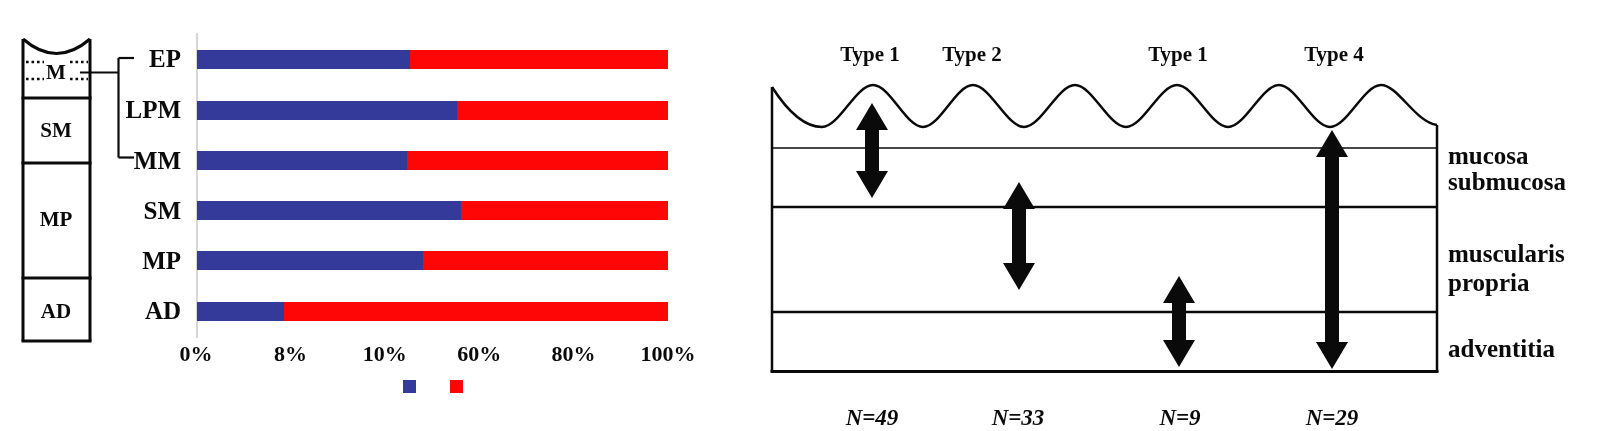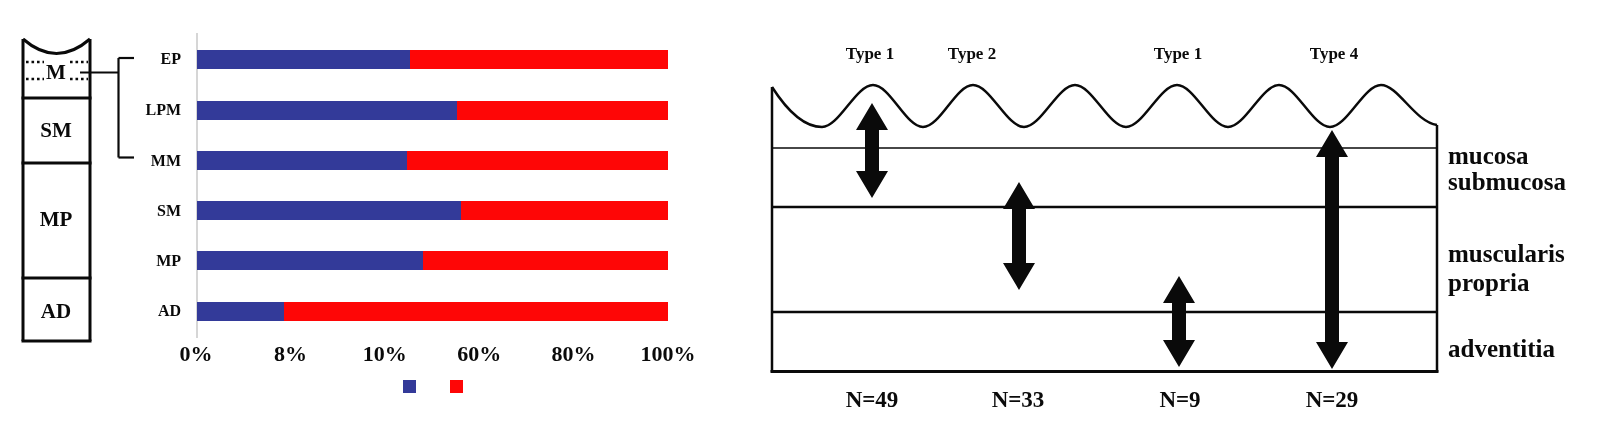--- a/index.html
+++ b/index.html
@@ -10,37 +10,37 @@
     font-weight:bold;color:#0a0a0a;
   }
   svg{position:absolute;display:block;}
 
   
   .wall-label{position:absolute;left:21px;width:70px;text-align:center;
     font-size:21px;line-height:26px;}
 
   
   .cat-label{position:absolute;left:60px;width:121px;text-align:right;
-    font-size:16px;line-height:28px;}
+    font-size:25px;line-height:28px;}
   .axis-line{position:absolute;left:196px;top:33px;width:2px;height:305px;background:#d6d6d6;}
   .bar-row{position:absolute;left:197px;width:471px;height:19px;display:flex;}
   .seg{height:100%;}
   .tick{position:absolute;width:80px;text-align:center;top:343px;
     font-size:22px;line-height:22px;}
   .legend{position:absolute;left:197px;top:380px;width:471px;
     display:flex;justify-content:center;align-items:center;gap:8px;
     font-size:21px;line-height:22px;white-space:nowrap;}
   .swatch{width:13px;height:13px;display:inline-block;flex:0 0 auto;}
   .legend-gap{width:18px;flex:0 0 auto;}
 
   
   .type-label{position:absolute;top:40px;width:160px;text-align:center;
-    font-size:17px;line-height:28px;}
-  .n-label{position:absolute;top:387px;width:120px;text-align:center;
-    font-size:23px;line-height:26px;}
+    font-size:21px;line-height:28px;}
+  .n-label{position:absolute;top:405px;width:120px;text-align:center;
+    font-size:23px;line-height:26px;font-style:italic;}
   .layer-label{position:absolute;left:1448px;width:145px;text-align:left;
     font-size:25px;line-height:29px;}
 </style>
 </head>
 <body>
 
 <svg style="left:0;top:0" width="150" height="360" viewBox="0 0 150 360">
   <g stroke="#0a0a0a" fill="none">
     <path d="M 23,39 Q 56.5,68 90,39" stroke-width="3"></path>
     <line x1="23" y1="39" x2="23" y2="341" stroke-width="3"></line>

